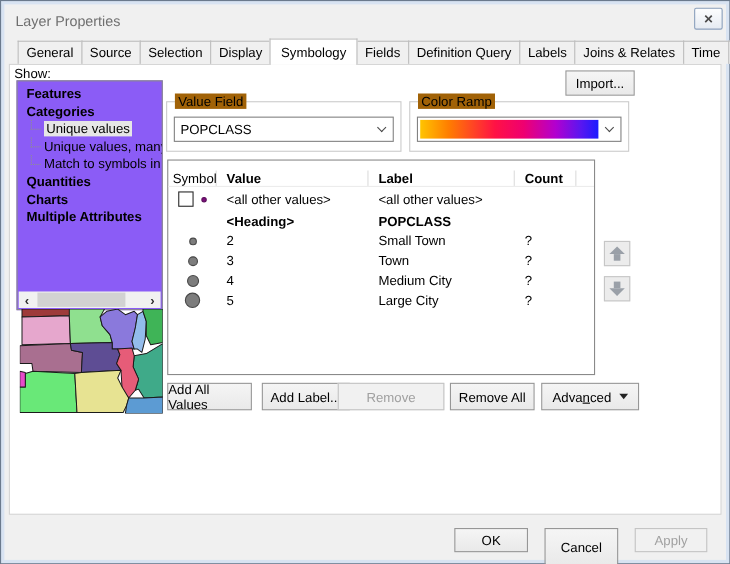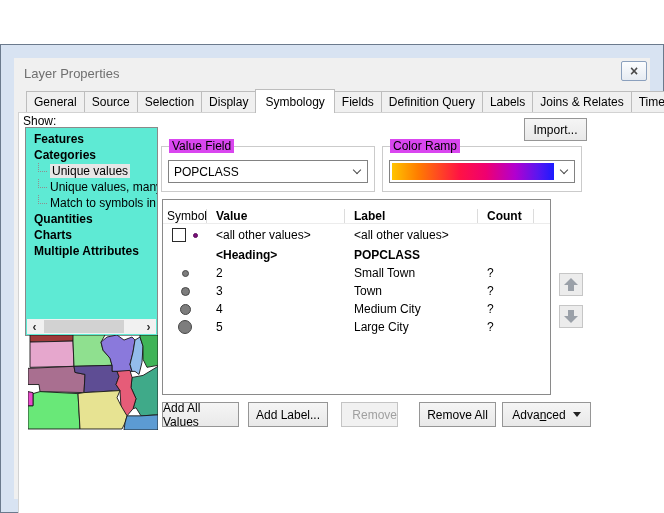--- a/index.html
+++ b/index.html
@@ -1,33 +1,33 @@
 <!DOCTYPE html>
 <html><head>
 <meta charset="utf-8">
 <style>
   html,body{margin:0;padding:0;width:664px;height:513px;font-family:"Liberation Sans",sans-serif;}
   *{box-sizing:border-box;}
-  .window{position:absolute;inset:0;border:1px solid #6b7a8d;background:#d8e3f2;padding:13px;margin-top:44px;}
+  .window{position:absolute;inset:0;border:1px solid #6b7a8d;background:#d8e3f2;padding:3px;}
   .inner{position:relative;width:100%;height:100%;background:#f0f0f0;}
 
   .title{position:absolute;left:10px;top:8px;font-size:13px;color:#6f6f6f;}
   .close-btn{position:absolute;top:3px;right:3px;width:26px;height:20px;background:linear-gradient(#fcfdfe,#e6ebf2);
     border:1px solid #8ba0bd;border-radius:2px;display:flex;align-items:center;justify-content:center;
     font-size:14px;font-weight:bold;color:#4a4a4a;cursor:default;}
 
   .tabs{position:absolute;top:31px;left:12px;right:4px;height:23px;display:flex;align-items:flex-end;z-index:2;}
   .tab{border:1px solid #bdbdbd;border-bottom:none;background:#f0f0f0;padding:3px 7px;font-size:12px;
     white-space:nowrap;margin-right:-1px;color:#000;}
   .tab.active{background:#fff;padding:5px 9px 4px;position:relative;z-index:3;margin-bottom:-1px;}
 
   .page{position:absolute;left:4px;top:54px;width:648px;height:410px;background:#fff;border:1px solid #d2d2d2;z-index:1;}
 
   .show-label{position:absolute;left:4px;top:1px;font-size:12px;}
-  .show-list{position:absolute;left:6px;top:14px;width:133px;height:209px;border:1px solid #8a8a8a;background:#5eead4;overflow:hidden;}
+  .show-list{position:absolute;left:6px;top:14px;width:133px;height:209px;border:1px solid #8a8a8a;background:#8b5cf6;overflow:hidden;}
   .tree{padding-top:3px;}
   .tree-item{height:16px;line-height:16px;font-size:12px;padding-left:8px;white-space:nowrap;}
   .tree-item.parent{font-weight:bold;}
   .tree-item.child{padding-left:12px;}
   .tl{display:inline-block;width:9px;height:9px;border-left:1px dotted #8f8f8f;border-bottom:1px dotted #8f8f8f;
     margin-right:3px;vertical-align:3px;}
   .sel{background:#e6e6e6;padding:0 2px;}
   .hscroll{position:absolute;left:1px;right:1px;bottom:1px;height:15px;background:#f1f1f1;}
   .scr-btn{position:absolute;top:0;width:15px;height:15px;display:flex;align-items:center;justify-content:center;
     font-size:12px;font-weight:bold;color:#303030;}
@@ -40,21 +40,21 @@
 
   .w-btn{background:linear-gradient(#f5f5f5,#e9e9e9);border:1px solid #969696;font-size:12px;color:#000;
     display:flex;align-items:center;justify-content:center;position:absolute;cursor:default;}
   .w-btn.disabled{color:#a0a0a0;border-color:#c4c4c4;background:#f1f1f1;}
 
   #import-btn{left:505px;top:5px;width:63px;height:23px;}
 
   .groupbox{position:absolute;border:1px solid #cbcbcb;}
   #vf-group{left:142px;top:33px;width:214px;height:46px;}
   #cr-group{left:363px;top:33px;width:200px;height:46px;}
-  .gb-label{position:absolute;top:-8px;left:7px;background:#d946ef;padding:0 3px;font-size:12px;}
+  .gb-label{position:absolute;top:-8px;left:7px;background:#a16207;padding:0 3px;font-size:12px;}
   .combo{position:absolute;left:6px;right:6px;top:13px;height:23px;border:1px solid #828282;background:#fff;
     display:flex;align-items:center;}
   .combo-text{flex:1;padding-left:5px;font-size:12px;white-space:nowrap;}
   .chev-zone{width:20px;display:flex;align-items:center;justify-content:center;}
   .chev{width:6px;height:6px;border-right:1.5px solid #4a4a4a;border-bottom:1.5px solid #4a4a4a;
     transform:rotate(45deg);margin-top:-3px;}
   .ramp{flex:1;height:17px;margin-left:2px;
     background:linear-gradient(to right,#ffc400 0%,#ff7d00 16%,#ff1245 42%,#ef0070 58%,#b200cf 76%,#5a16f0 90%,#1b1bff 100%);}
 
   .symtable{position:absolute;left:143px;top:86px;width:389px;height:196px;border:1px solid #8a8a8a;background:#fff;font-size:12px;}
@@ -77,21 +77,21 @@
   .ud-btn{position:absolute;width:24px;height:23px;background:#ececec;border:1px solid #c6c6c6;
     display:flex;align-items:center;justify-content:center;}
   #up-btn{left:540px;top:160px;} #down-btn{left:540px;top:192px;}
   .arr{display:flex;flex-direction:column;align-items:center;}
   .arr .tri-up{width:0;height:0;border-left:7px solid transparent;border-right:7px solid transparent;border-bottom:7px solid #9aa0a8;}
   .arr .tri-dn{width:0;height:0;border-left:7px solid transparent;border-right:7px solid transparent;border-top:7px solid #9aa0a8;}
   .arr .stem{width:6px;height:6px;background:#9aa0a8;}
 
   #btn-add-all{left:143px;top:289px;width:77px;height:25px;}
   #btn-add-values{left:229px;top:289px;width:80px;height:25px;}
-  #btn-remove{left:322px;top:289px;width:57px;height:25px;justify-content:flex-end;}
+  #btn-remove{left:298px;top:289px;width:97px;height:25px;}
   #btn-remove-all{left:400px;top:289px;width:77px;height:25px;}
   #btn-advanced{left:483px;top:289px;width:89px;height:25px;}
   .mn{text-decoration:underline;}
   .tri-menu{width:0;height:0;border-left:4px solid transparent;border-right:4px solid transparent;border-top:5px solid #222;margin-left:7px;}
 
   #ok-btn{left:409px;top:476px;width:67px;height:22px;}
   #cancel-btn{left:491px;top:476px;width:67px;height:36px;}
   #apply-btn{left:573px;top:476px;width:66px;height:22px;}
 </style>
 </head>

